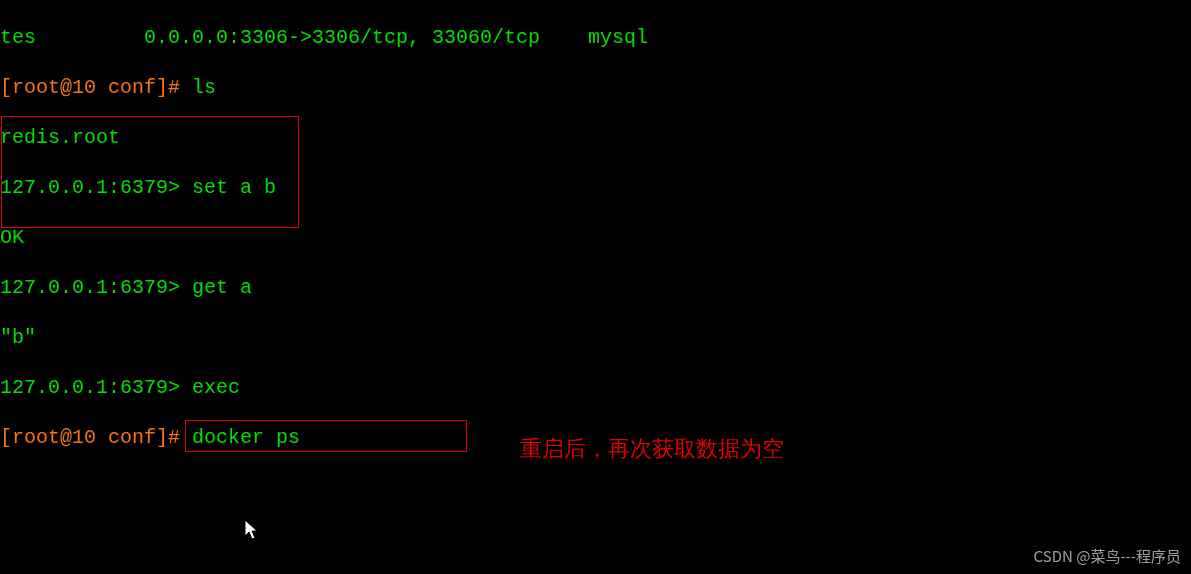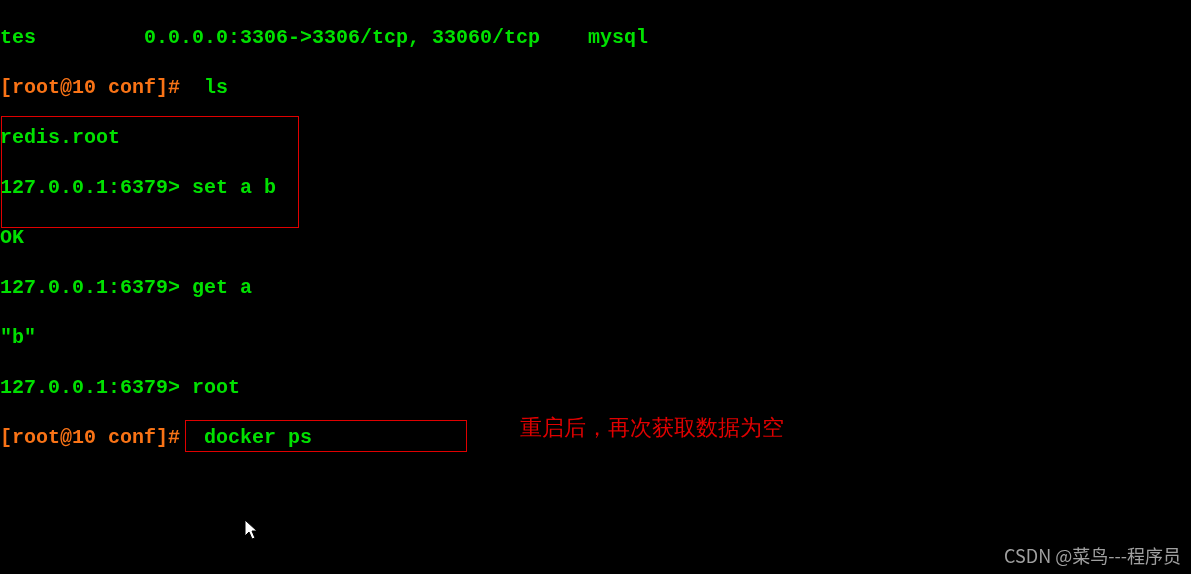--- a/index.html
+++ b/index.html
@@ -17,25 +17,23 @@
     position: relative;
     padding: 0;
     color: #00e000;
     white-space: pre;
   }
   .prompt {
     color: #f97316;
   }
   .cmd {
     color: #00e000;
-    margin-left: 12px;
   }
   .row {
     display: block;
-    font-weight: bold;
   }
   
   .box1 {
     position: absolute;
     left: 1px;
     top: 116px;
     width: 296px;
     height: 110px;
     border: 1px solid #e00000;
     pointer-events: none;
@@ -45,33 +43,33 @@
     left: 185px;
     top: 420px;
     width: 280px;
     height: 30px;
     border: 1px solid #e00000;
     pointer-events: none;
   }
   .annotation {
     position: absolute;
     left: 520px;
-    top: 415px;
+    top: 438px;
     color: #e00000;
-    font-family: Liberation Serif, serif;
+    font-family: Liberation Mono, monospace;
     font-size: 22px;
     white-space: nowrap;
   }
   .watermark {
     position: absolute;
     right: 10px;
     bottom: 6px;
     color: #a0a0a0;
     font-family: "SimSun","Noto Sans CJK SC",sans-serif;
-    font-size: 18px;
+    font-size: 15px;
     white-space: nowrap;
   }
   .cursor {
     position: absolute;
     left: 244px;
     top: 519px;
     width: 14px;
     height: 22px;
     pointer-events: none;
   }
@@ -84,21 +82,21 @@
 <body>
 
 <div class="term">
 <span class="row">tes         0.0.0.0:3306-&gt;3306/tcp, 33060/tcp    mysql</span>
 <span class="row"><span class="prompt">[root@10 conf]# </span><span class="cmd">ls</span></span>
 <span class="row">redis.root</span>
 <span class="row"><span>127.0.0.1:6379&gt; </span><span>set a b</span></span>
 <span class="row">OK</span>
 <span class="row"><span>127.0.0.1:6379&gt; </span><span>get a</span></span>
 <span class="row">"b"</span>
-<span class="row"><span>127.0.0.1:6379&gt; </span><span>root</span></span>
+<span class="row"><span>127.0.0.1:6379&gt; </span><span>exec</span></span>
 <span class="row"><span class="prompt">[root@10 conf]# </span><span class="cmd">docker ps</span></span>
 
 
 
 
 
 
 
 
 

